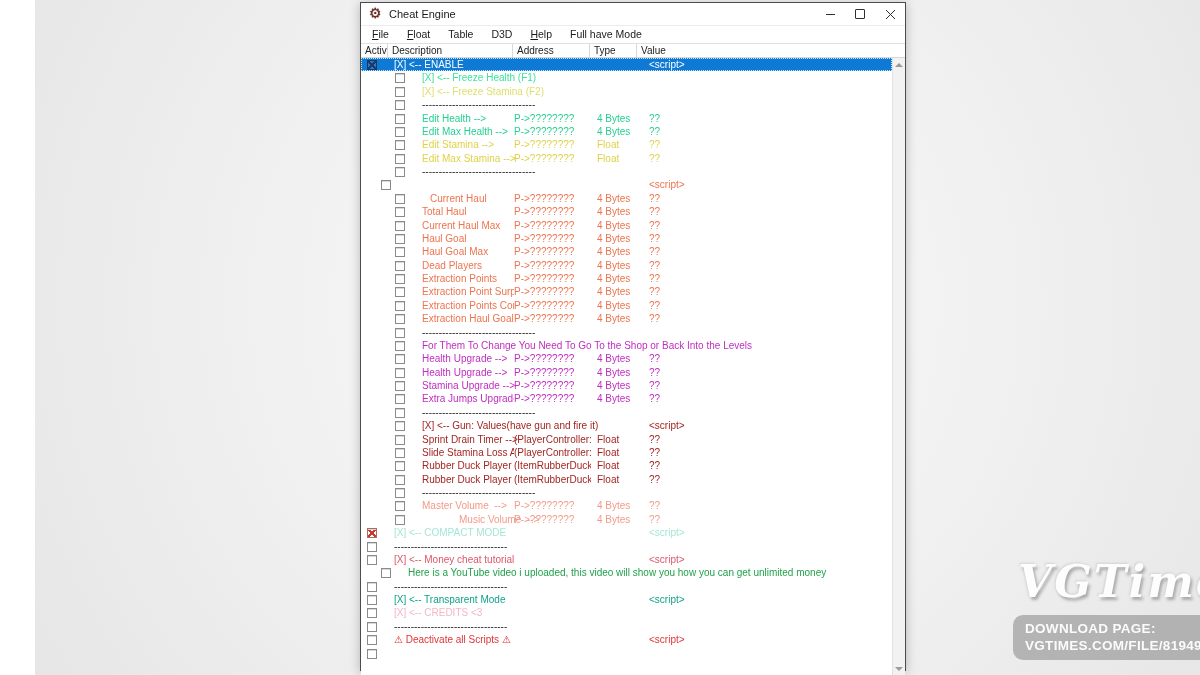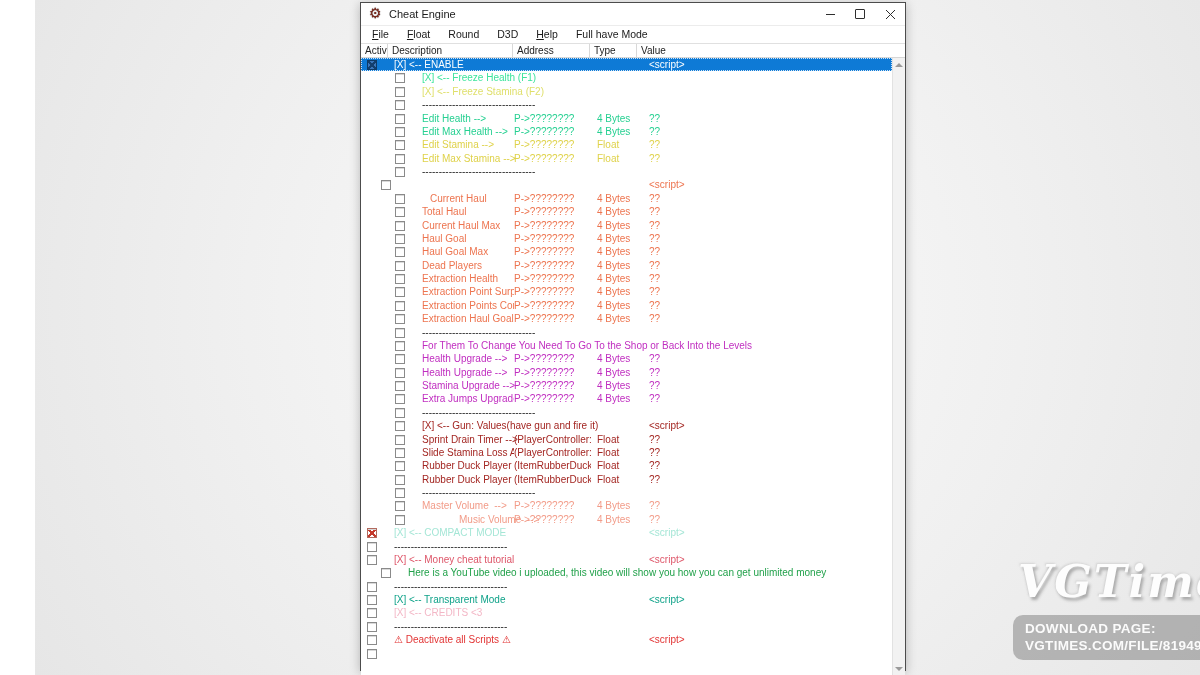--- a/index.html
+++ b/index.html
@@ -75,21 +75,21 @@
             <span class="glyph-max"></span>
           </div>
         <div class="wbtn">
             <span class="glyph-close"></span>
           </div>
       </div>
     </div>
     <div class="menubar" id="menubar">
         <span class="menu-item u">File</span>
         <span class="menu-item u">Float</span>
-        <span class="menu-item">Round</span>
+        <span class="menu-item">Table</span>
         <span class="menu-item">D3D</span>
         <span class="menu-item u">Help</span>
         <span class="menu-item">Full have Mode</span>
       </div>
     <div class="colheader" id="colheader">
         <div class="hcell" style="width: 27px;">Active</div>
         <div class="hcell" style="width: 125px;">Description</div>
         <div class="hcell" style="width: 77px;">Address</div>
         <div class="hcell" style="width: 47px;">Type</div>
         <div class="hcell" style="width: 258px;">Value</div>
@@ -186,21 +186,21 @@
           </div>
           <div class="row">
             <span class="cb" style="left: 34px;"></span>
             <span class="cell desc" style="left: 61px; color: rgb(237, 116, 79);">Dead Players</span>
             <span class="cell addr" style="color: rgb(237, 116, 79);">P-&gt;????????</span>
             <span class="cell type" style="color: rgb(237, 116, 79);">4 Bytes</span>
             <span class="cell val" style="color: rgb(237, 116, 79);">??</span>
           </div>
           <div class="row">
             <span class="cb" style="left: 34px;"></span>
-            <span class="cell desc" style="left: 61px; color: rgb(237, 116, 79);">Extraction Health</span>
+            <span class="cell desc" style="left: 61px; color: rgb(237, 116, 79);">Extraction Points</span>
             <span class="cell addr" style="color: rgb(237, 116, 79);">P-&gt;????????</span>
             <span class="cell type" style="color: rgb(237, 116, 79);">4 Bytes</span>
             <span class="cell val" style="color: rgb(237, 116, 79);">??</span>
           </div>
           <div class="row">
             <span class="cb" style="left: 34px;"></span>
             <span class="cell desc" style="left: 61px; color: rgb(237, 116, 79); width: 92px; overflow: hidden;">Extraction Point Surplus</span>
             <span class="cell addr" style="color: rgb(237, 116, 79);">P-&gt;????????</span>
             <span class="cell type" style="color: rgb(237, 116, 79);">4 Bytes</span>
             <span class="cell val" style="color: rgb(237, 116, 79);">??</span>

